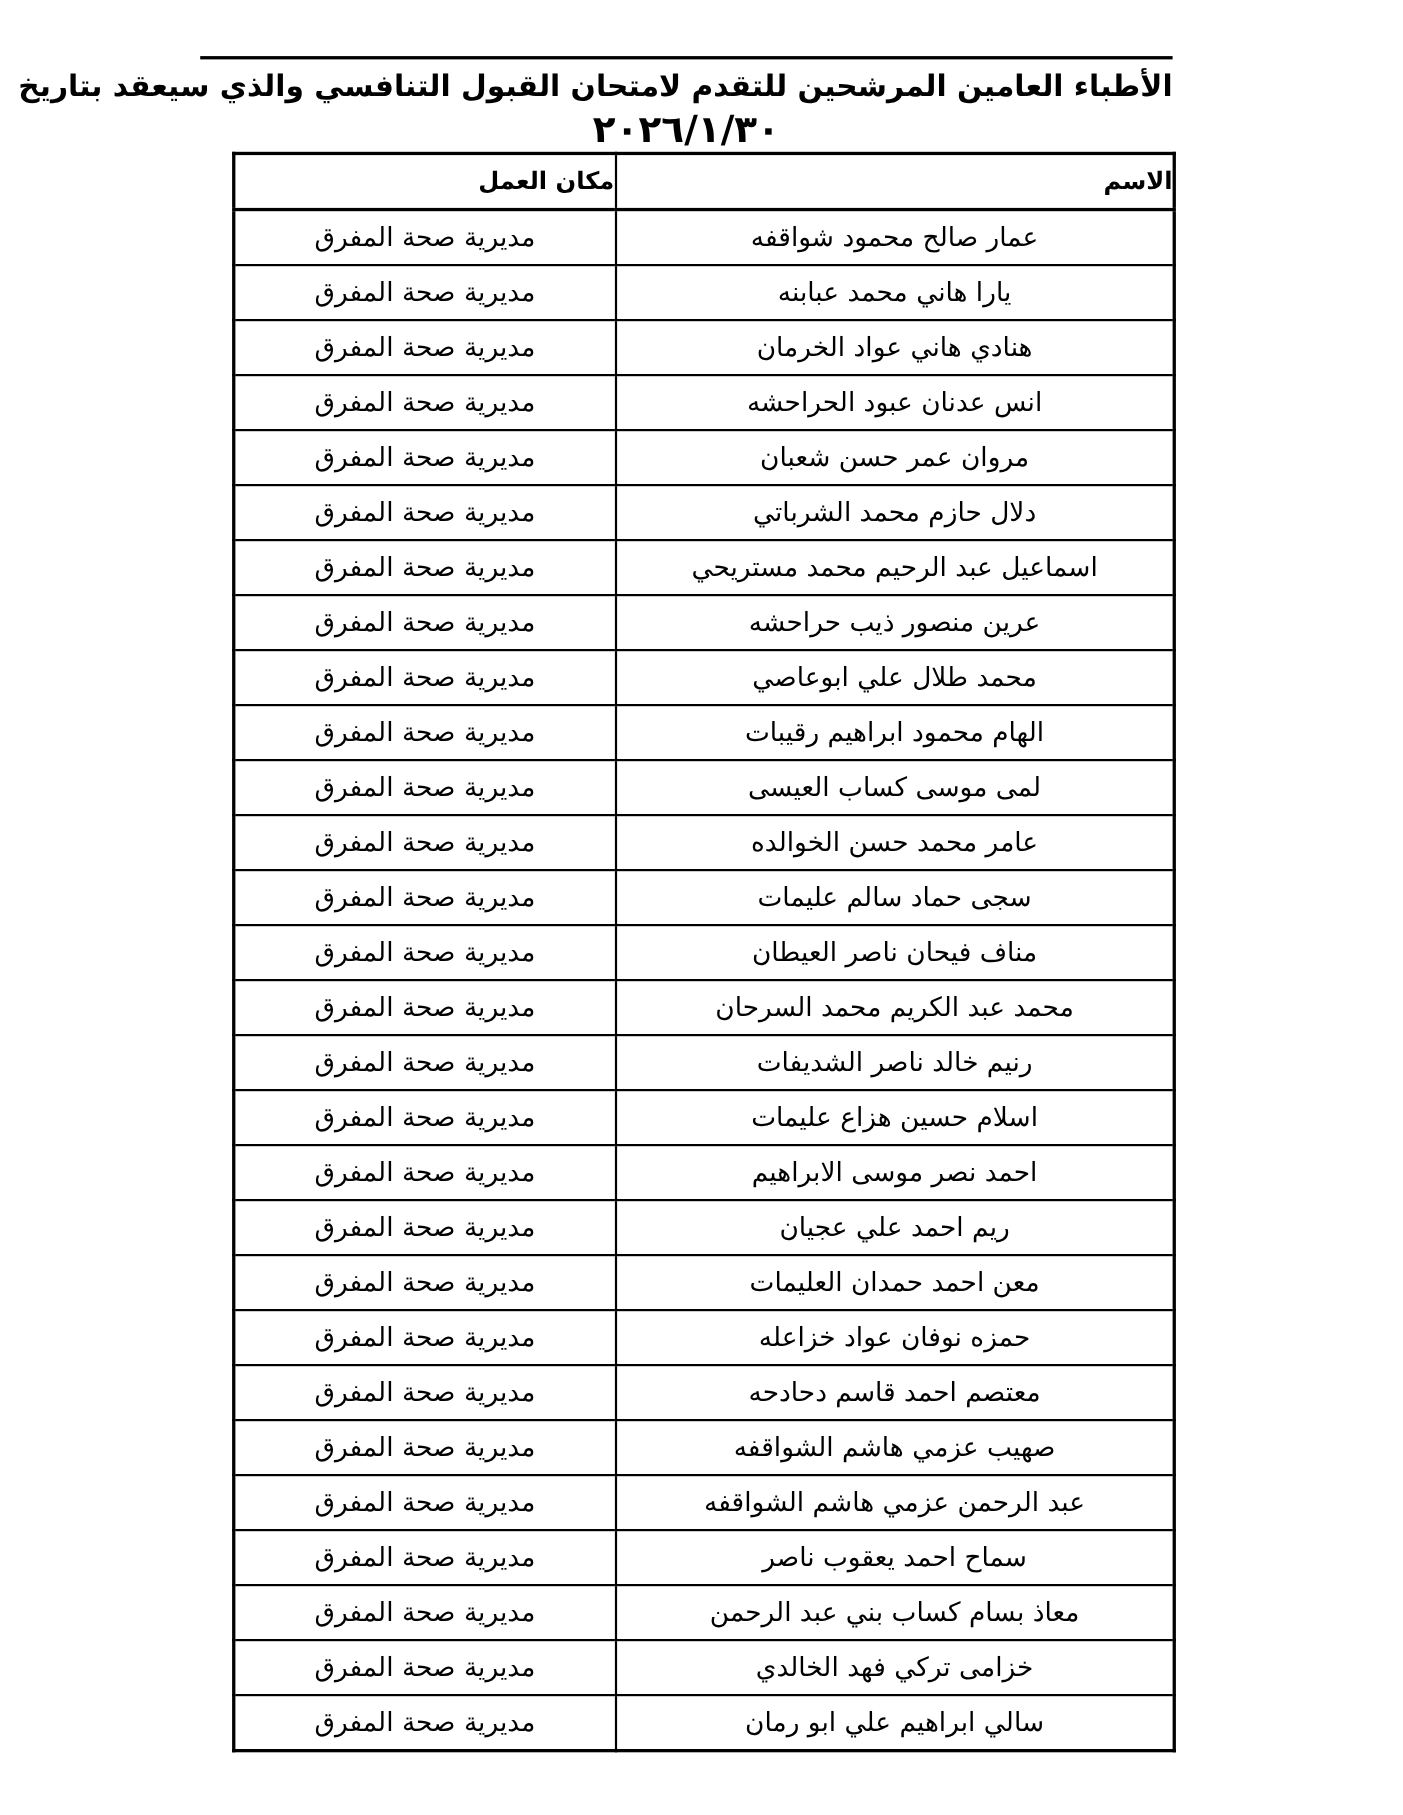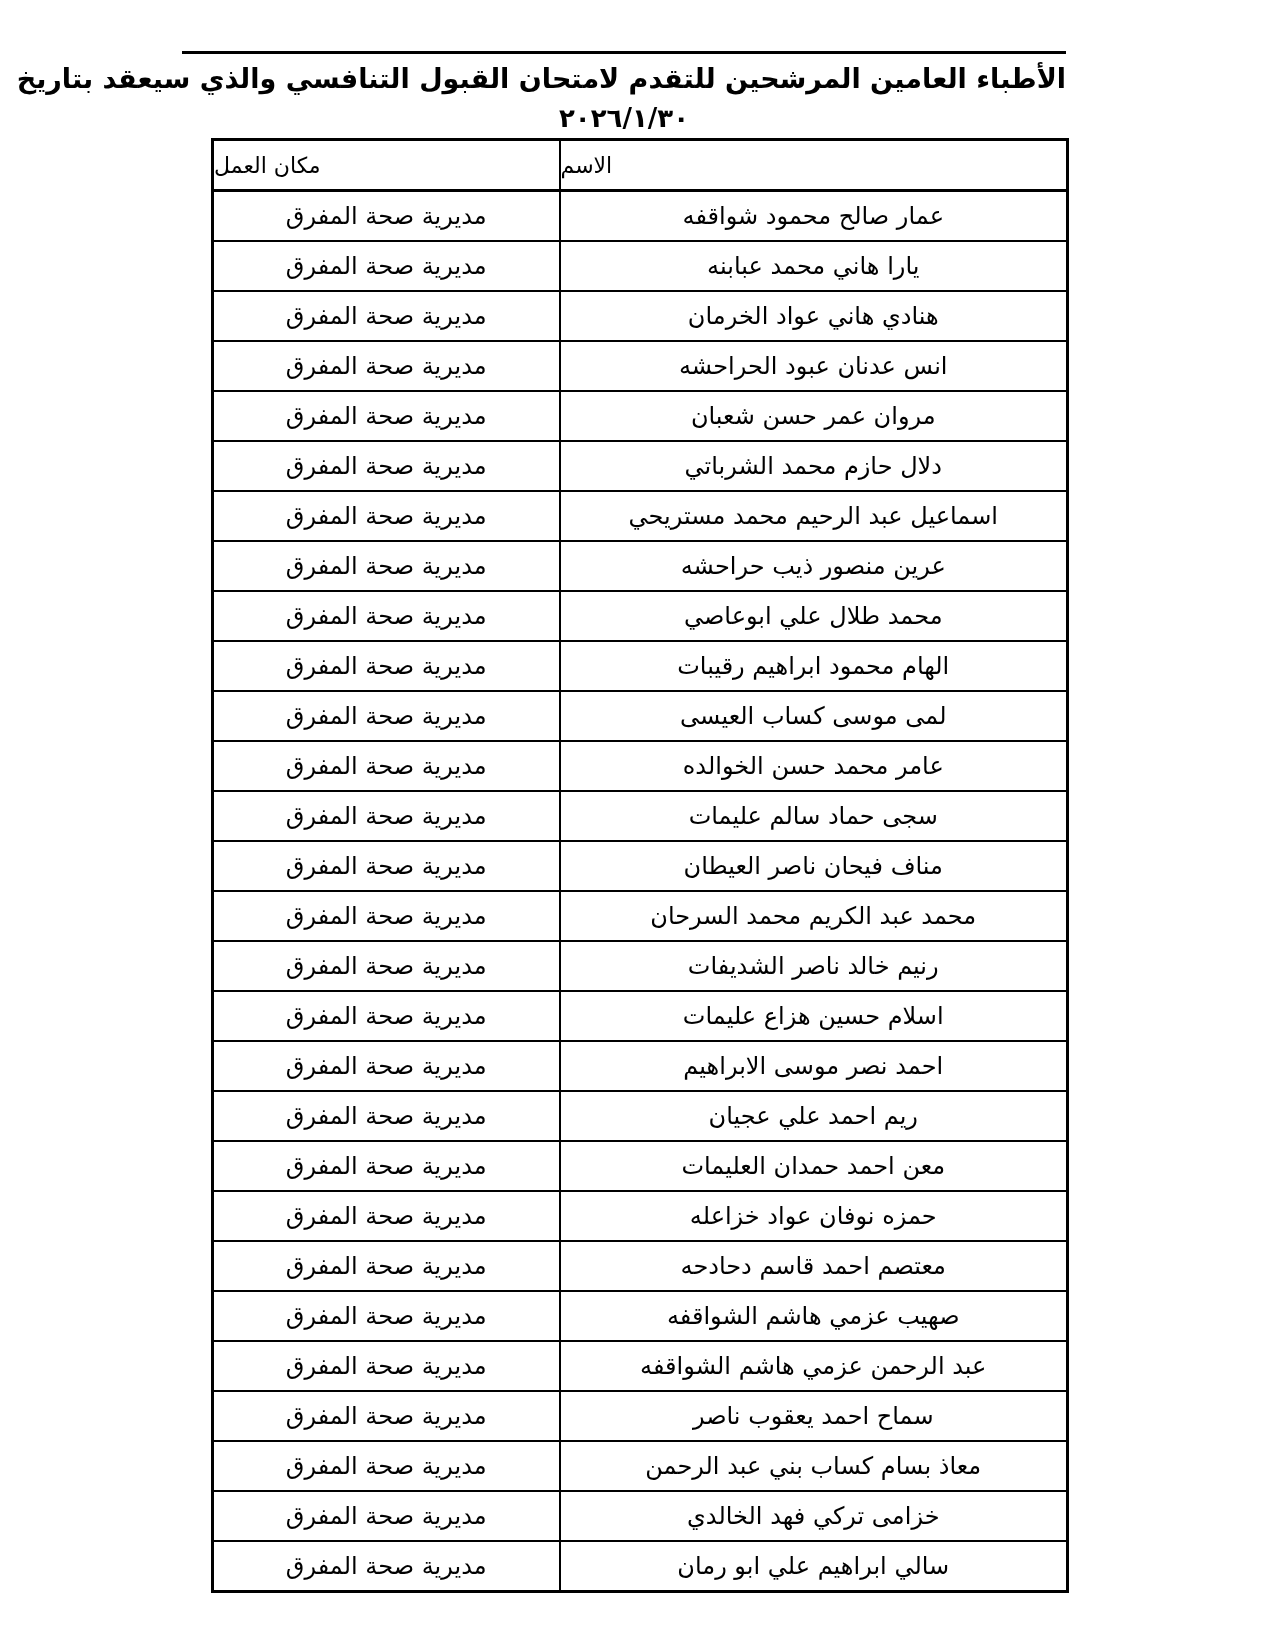--- a/index.html
+++ b/index.html
@@ -35,21 +35,21 @@
     text-align: center;
     direction: rtl;
   }
   .title-line {
     font-size: 27px;
     font-weight: bold;
     line-height: 42px;
     white-space: nowrap;
   }
   .title-date {
-    font-size: 26px;
+    font-size: 34px;
     font-weight: bold;
     line-height: 36px;
     direction: ltr; 
     unicode-bidi: isolate;
   }
   table.candidates {
     position: absolute;
     left: 211px;
     top: 138px;
     width: 855px;
@@ -60,22 +60,22 @@
   table.candidates col.col-name { width: 508px; }
   table.candidates col.col-workplace { width: 347px; }
   table.candidates, table.candidates th, table.candidates td {
     border: 2px solid #000000;
   }
   table.candidates { border: 3px solid #000000; }
   table.candidates thead th {
     border-bottom: 3px solid #000000;
     height: 48px;
     font-size: 22px;
-    font-weight: normal;
-    text-align: left;
+    font-weight: bold;
+    text-align: right;
     vertical-align: middle;
     padding: 0;
   }
   table.candidates tbody td {
     height: 48px;
     font-size: 24px;
     font-weight: normal;
     text-align: center;
     vertical-align: middle;
     padding: 0;

